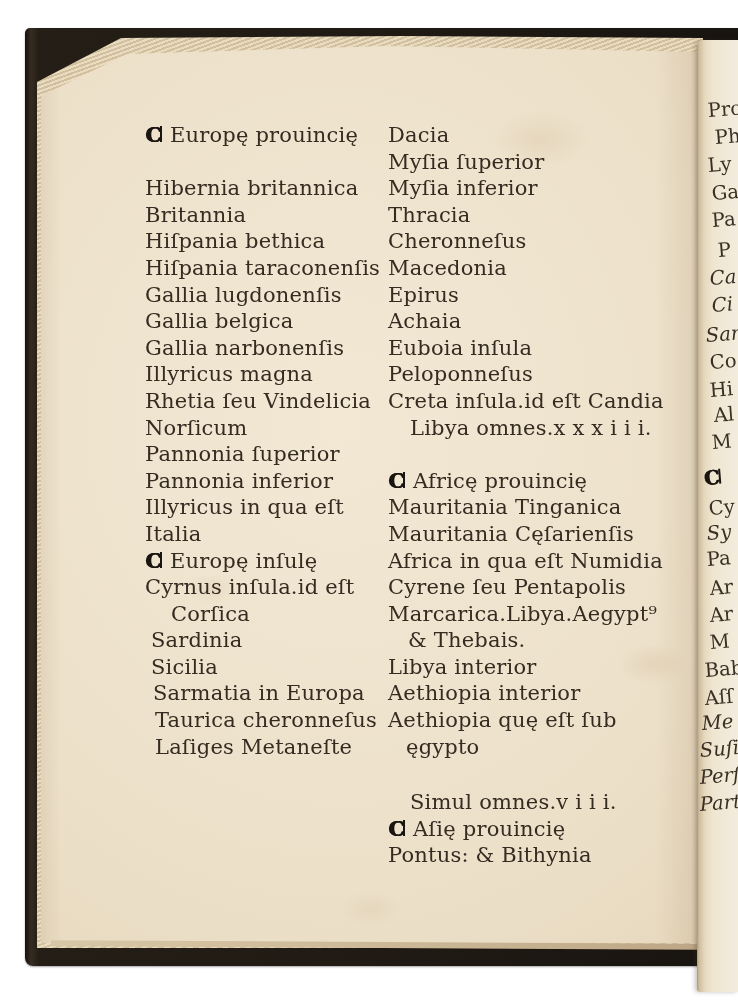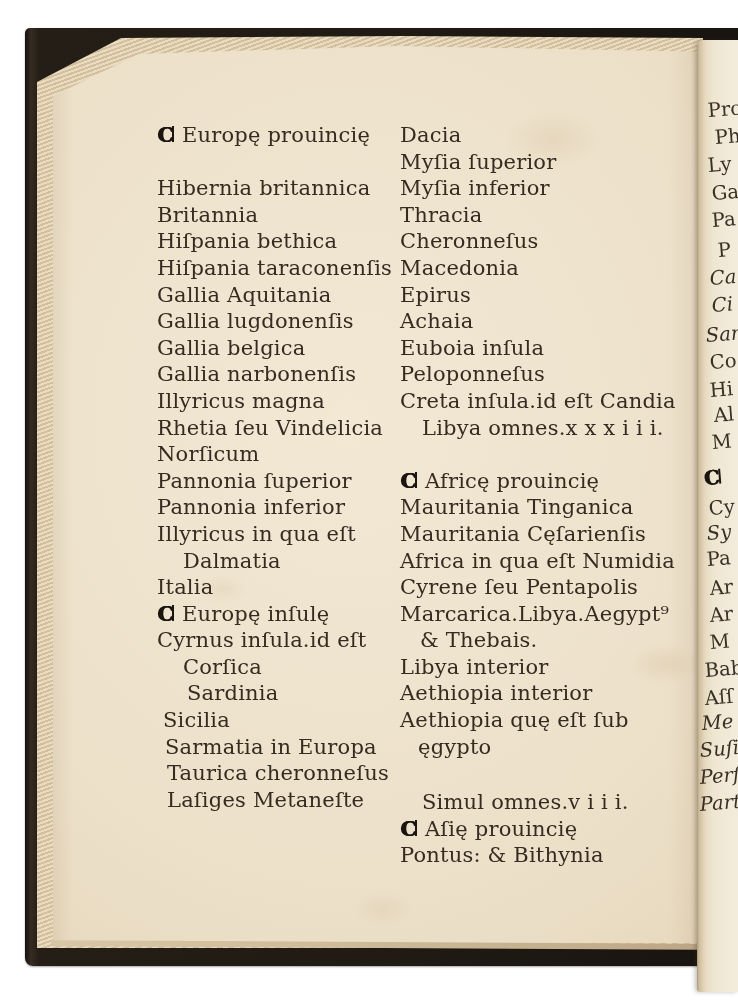--- a/index.html
+++ b/index.html
@@ -12,21 +12,21 @@
     position:absolute;inset:0;border-radius:5px 0 0 8px;
     background:linear-gradient(90deg,#15110d 0,#362c21 6px,#241e16 14px,#1f1a13 55%,#181410 100%);
     box-shadow:0 1px 2px rgba(0,0,0,.35);
   }
   .under-pages{
     position:absolute;left:12px;top:8px;width:666px;height:912px;
     background:repeating-linear-gradient(160deg,#e9dcc0 0 2px,#d2bf9d 2px 4px);
     clip-path:polygon(0 46px,84px 2px,55% 0,100% 2px,100% 100%,0 100%);
   }
   .page-main{
-    position:absolute;left:28px;top:16px;width:661px;height:899px;
+    position:absolute;left:16px;top:16px;width:661px;height:899px;
     clip-path:polygon(0 52px,86px 10px,52% 2px,100% 8px,100% 100%,0 100%);
     background:
       radial-gradient(70px 40px at 500px 95px, rgba(176,142,94,.13), transparent 70%),
       radial-gradient(50px 30px at 612px 620px, rgba(176,142,94,.15), transparent 70%),
       radial-gradient(36px 22px at 170px 545px, rgba(170,140,95,.10), transparent 70%),
       radial-gradient(44px 26px at 330px 865px, rgba(170,138,92,.10), transparent 70%),
       linear-gradient(90deg, rgba(151,120,80,.12) 0, transparent 3%, transparent 93%, rgba(151,120,80,.16) 99%, rgba(120,95,62,.30) 100%),
       radial-gradient(115% 95% at 45% 42%, #f2e8d4 0%, #ece0c9 55%, #e6d7bc 85%, #dccbad 100%);
   }
   .bottom-edge{
@@ -81,23 +81,20 @@
           <div class="line">
             <span class="line-text">Britannia</span>
           </div>
           <div class="line">
             <span class="line-text">Hiſpania bethica</span>
           </div>
           <div class="line">
             <span class="line-text">Hiſpania taraconenſis</span>
           </div>
           <div class="line">
-            <span class="line-text">Gallia Aquitania</span>
-          </div>
-          <div class="line">
             <span class="line-text">Gallia lugdonenſis</span>
           </div>
           <div class="line">
             <span class="line-text">Gallia belgica</span>
           </div>
           <div class="line">
             <span class="line-text">Gallia narbonenſis</span>
           </div>
           <div class="line">
             <span class="line-text">Illyricus magna</span>
@@ -109,37 +106,34 @@
             <span class="line-text">Norſicum</span>
           </div>
           <div class="line">
             <span class="line-text">Pannonia ſuperior</span>
           </div>
           <div class="line">
             <span class="line-text">Pannonia inferior</span>
           </div>
           <div class="line">
             <span class="line-text">Illyricus in qua eſt</span>
-          </div>
-          <div class="line" style="padding-left: 26px;">
-            <span class="line-text">Dalmatia</span>
           </div>
           <div class="line">
             <span class="line-text">Italia</span>
           </div>
           <div class="line has-marker">
             <span class="capitulum"></span><span class="line-text">Europę inſulę</span>
           </div>
           <div class="line">
             <span class="line-text">Cyrnus inſula.id eſt</span>
           </div>
           <div class="line" style="padding-left: 26px;">
             <span class="line-text">Corſica</span>
           </div>
-          <div class="line" style="padding-left: 6px; margin-left: 24px;">
+          <div class="line" style="padding-left: 6px;">
             <span class="line-text">Sardinia</span>
           </div>
           <div class="line" style="padding-left: 6px;">
             <span class="line-text">Sicilia</span>
           </div>
           <div class="line" style="padding-left: 8px;">
             <span class="line-text">Sarmatia in Europa</span>
           </div>
           <div class="line" style="padding-left: 10px;">
             <span class="line-text">Taurica cheronneſus</span>

